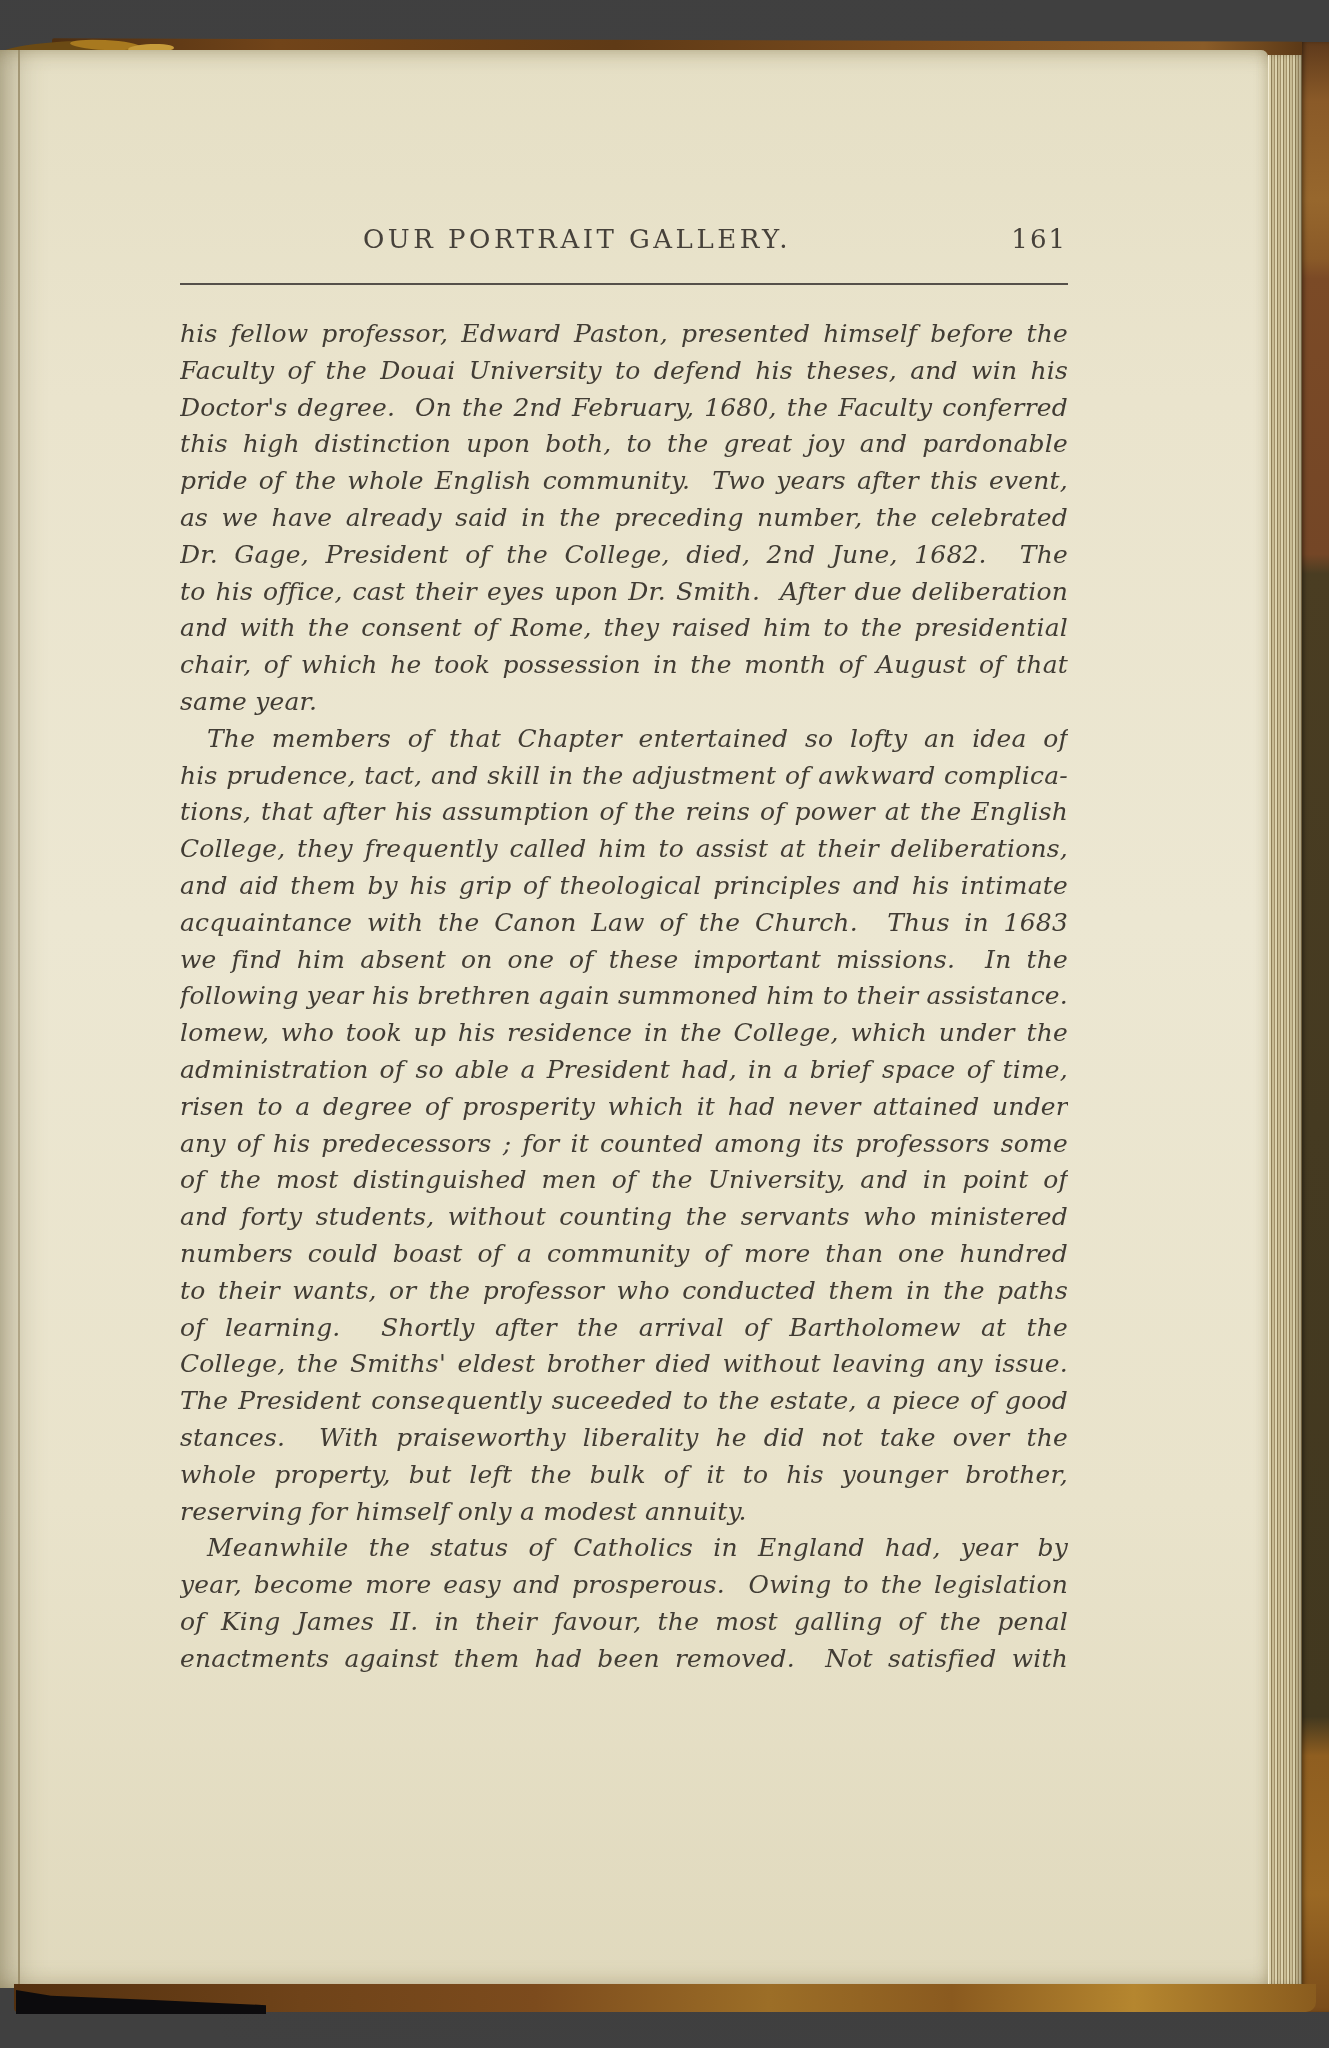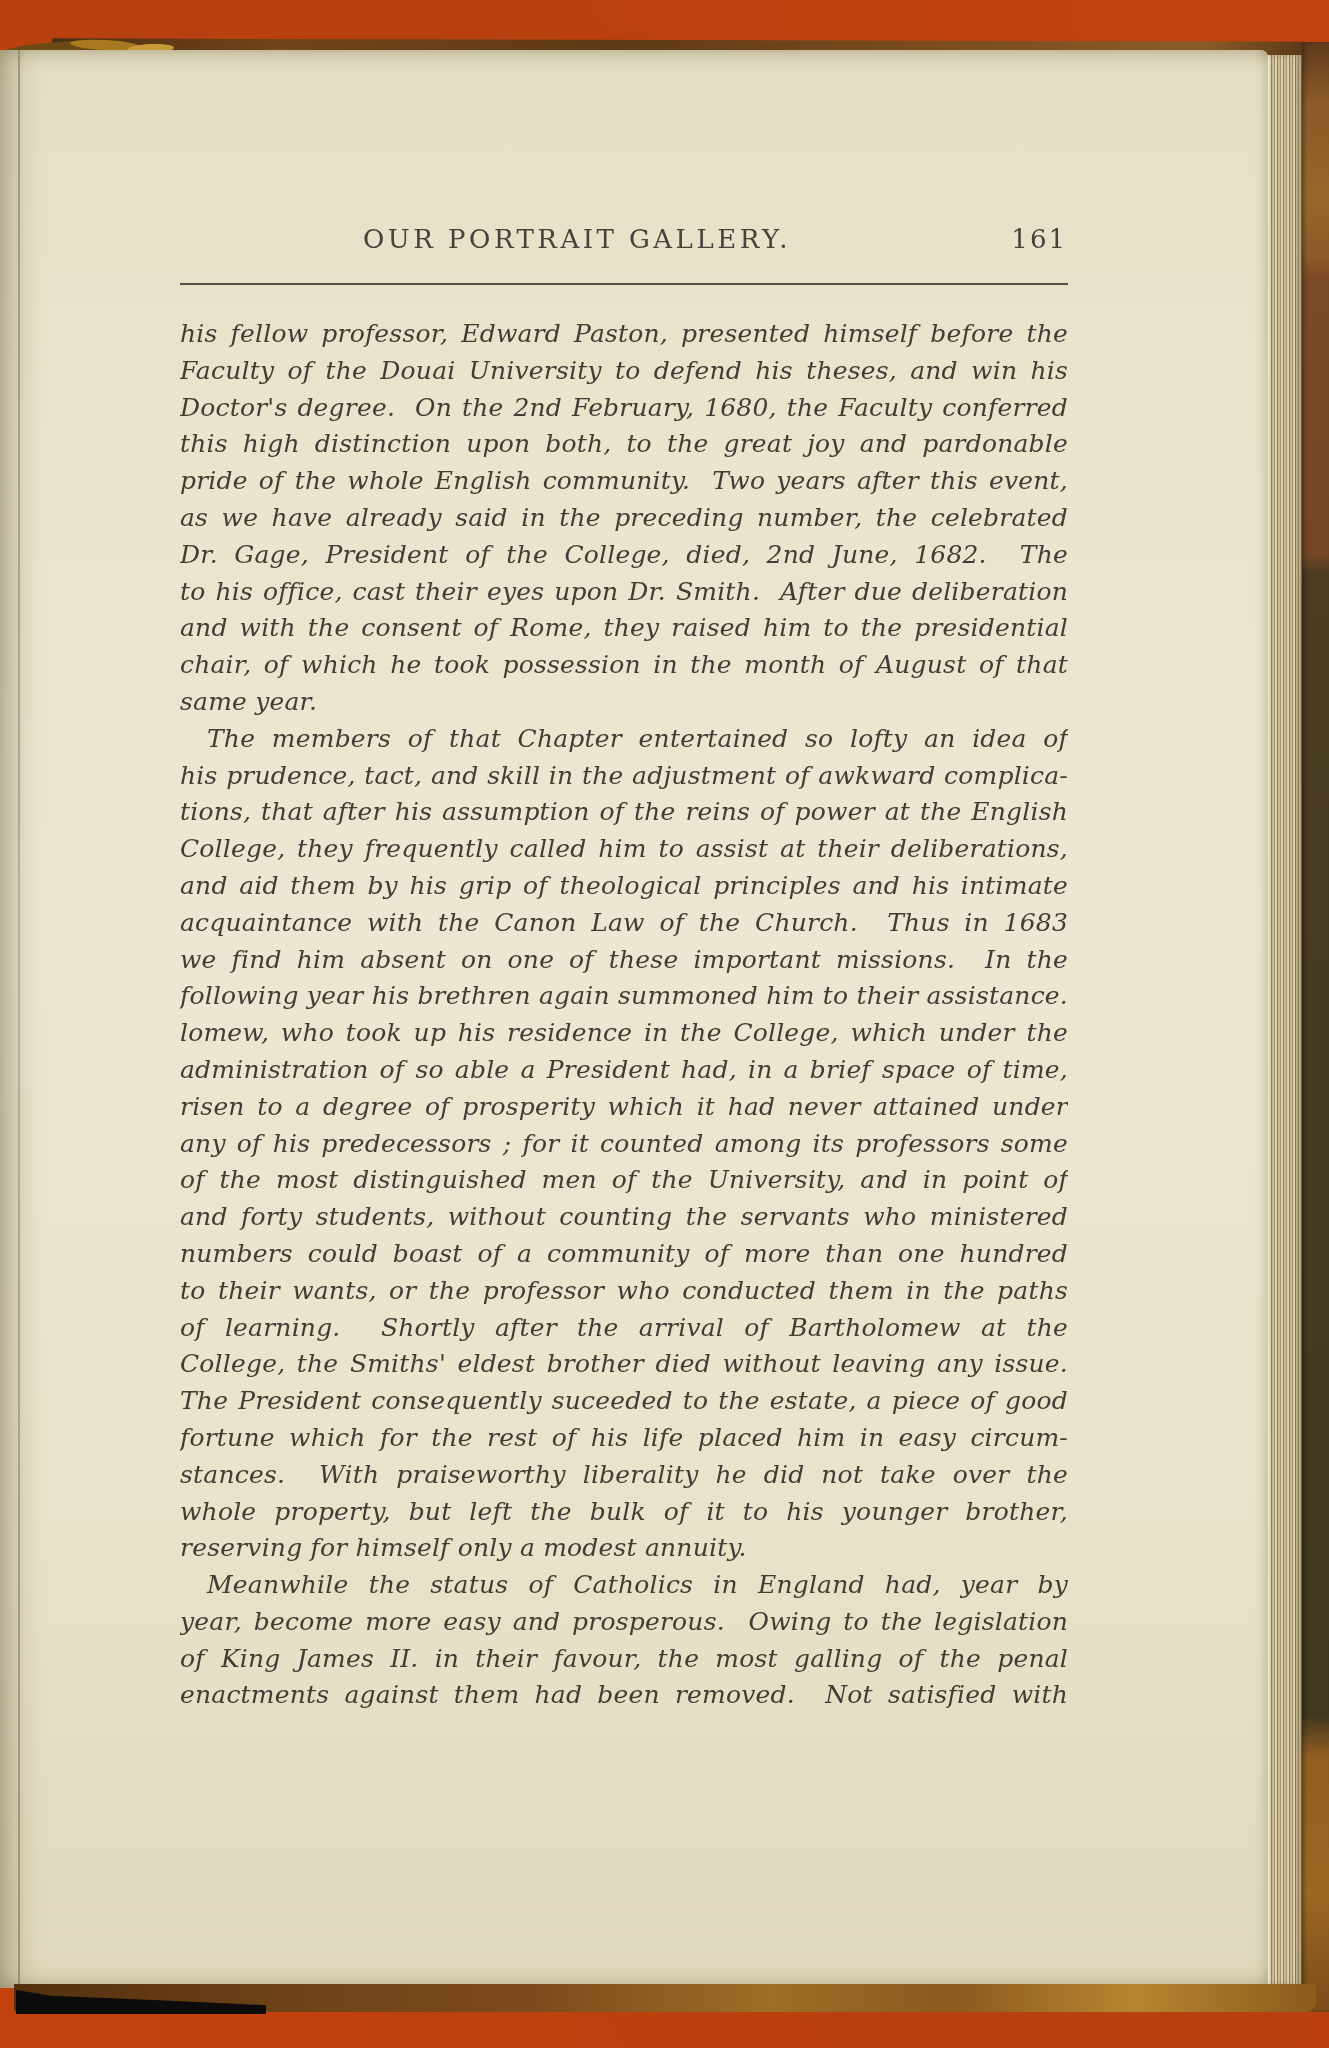--- a/index.html
+++ b/index.html
@@ -1,16 +1,16 @@
 <!DOCTYPE html>
 <html><head>
 <meta charset="utf-8">
 <style>
   html,body{margin:0;padding:0;background:#0c0b0d;}
-  .scene{position:relative;width:1329px;height:2048px;background:#c2410c;overflow:hidden;
+  .scene{position:relative;width:1329px;height:2048px;background:#404040;overflow:hidden;
          font-family:"DejaVu Serif","Liberation Serif",serif;}
   
   .scene::before{content:"";position:absolute;inset:0;
     background:
       radial-gradient(circle at 20% 10%, rgba(60,60,65,.10), transparent 40%),
       radial-gradient(circle at 80% 90%, rgba(50,50,55,.08), transparent 45%);
     pointer-events:none;}
   
   .top-edge{position:absolute;left:52px;top:40px;width:1252px;height:20px;
     background:linear-gradient(90deg,#4e2f12,#714419 18%,#5f3a16 45%,#7a4c1e 70%,#8a5c28 92%,#5a3816);
@@ -102,21 +102,20 @@
         <div class="line">administration of so able a President had, in a brief space of time,</div>
         <div class="line">risen to a degree of prosperity which it had never attained under</div>
         <div class="line">any of his predecessors ; for it counted among its professors some</div>
         <div class="line">of the most distinguished men of the University, and in point of</div>
         <div class="line">and forty students, without counting the servants who ministered</div>
         <div class="line">numbers could boast of a community of more than one hundred</div>
         <div class="line">to their wants, or the professor who conducted them in the paths</div>
         <div class="line">of learning.  Shortly after the arrival of Bartholomew at the</div>
         <div class="line">College, the Smiths' eldest brother died without leaving any issue.</div>
         <div class="line">The President consequently suceeded to the estate, a piece of good</div>
-        <div class="line">fortune which for the rest of his life placed him in easy circum-</div>
         <div class="line">stances.  With praiseworthy liberality he did not take over the</div>
         <div class="line">whole property, but left the bulk of it to his younger brother,</div>
         <div class="line endline">reserving for himself only a modest annuity.</div>
         <div class="line indent">Meanwhile the status of Catholics in England had, year by</div>
         <div class="line">year, become more easy and prosperous.  Owing to the legislation</div>
         <div class="line">of King James II. in their favour, the most galling of the penal</div>
         <div class="line">enactments against them had been removed.  Not satisfied with</div>
       </div>
   </div>
 

